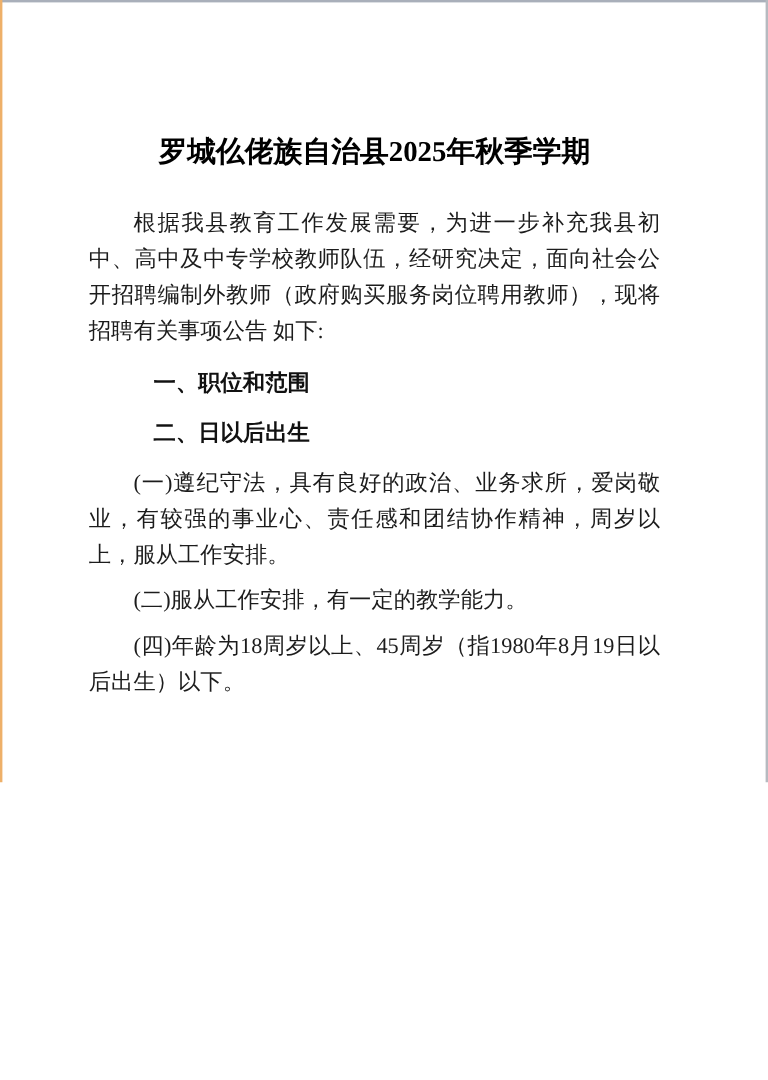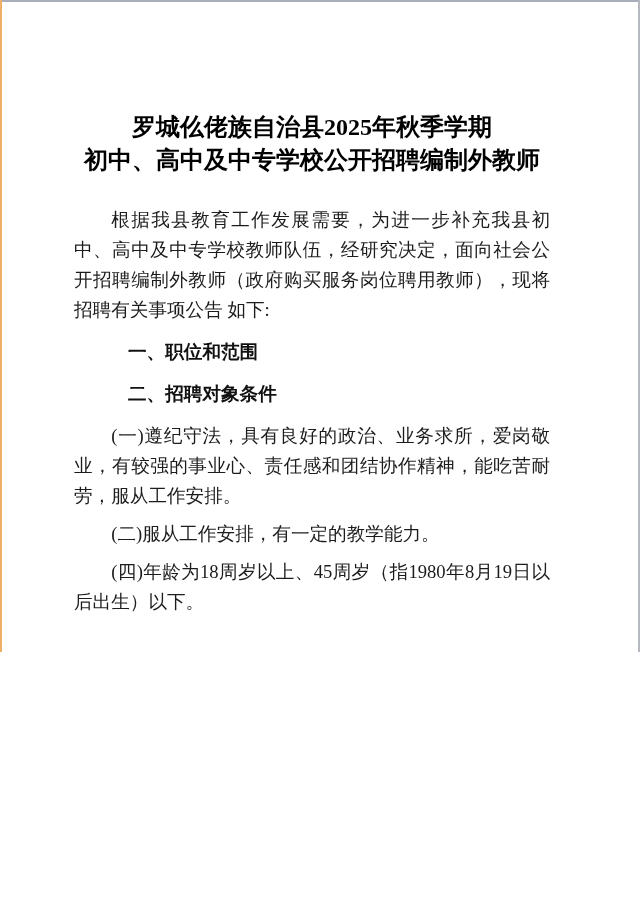--- a/index.html
+++ b/index.html
@@ -65,29 +65,28 @@
 <body>
 
 <div class="screen">
   <div class="edge-top"></div>
   <div class="edge-left"></div>
   <div class="edge-right"></div>
 
   <main class="doc">
     <h1 class="title">
       <span>罗城仫佬族自治县2025年秋季学期</span>
-      <span>初中、高中及中专学校公开招聘编制外教师</span>
     </h1>
 
     <p class="para">根据我县教育工作发展需要，为进一步补充我县初中、高中及中专学校教师队伍，经研究决定，面向社会公开招聘编制外教师（政府购买服务岗位聘用教师），现将招聘有关事项公告 如下:</p>
 
     <p class="heading">一、职位和范围</p>
 
-    <p class="heading">二、招聘对象条件</p>
-    <p class="para">(一)遵纪守法，具有良好的政治、业务求所，爱岗敬业，有较强的事业心、责任感和团结协作精神，能吃苦耐劳，服从工作安排。</p>
+    <p class="heading">二、日以后出生</p>
+    <p class="para">(一)遵纪守法，具有良好的政治、业务求所，爱岗敬业，有较强的事业心、责任感和团结协作精神，周岁以上，服从工作安排。</p>
     <p class="para">(二)服从工作安排，有一定的教学能力。</p>
     <p class="para">(四)年龄为18周岁以上、45周岁（指1980年8月19日以后出生）以下。</p>
   </main>
 
   <div class="pagenum">— 1 —</div>
 
   <footer class="watermark">
     <svg width="34" height="28" viewBox="0 0 34 28" aria-hidden="true">
 
       <path fill="#a0a0a0" d="M13 1C6.4 1 1 5.3 1 10.6c0 3 1.7 5.6 4.3 7.3l-1 3.4 3.8-1.9c1.5.5 3.2.8 4.9.8.4 0 .9 0 1.3-.1-.3-.8-.5-1.7-.5-2.6 0-4.6 4.5-8.3 10-8.3h.6C23.5 4.6 18.7 1 13 1z"></path>

